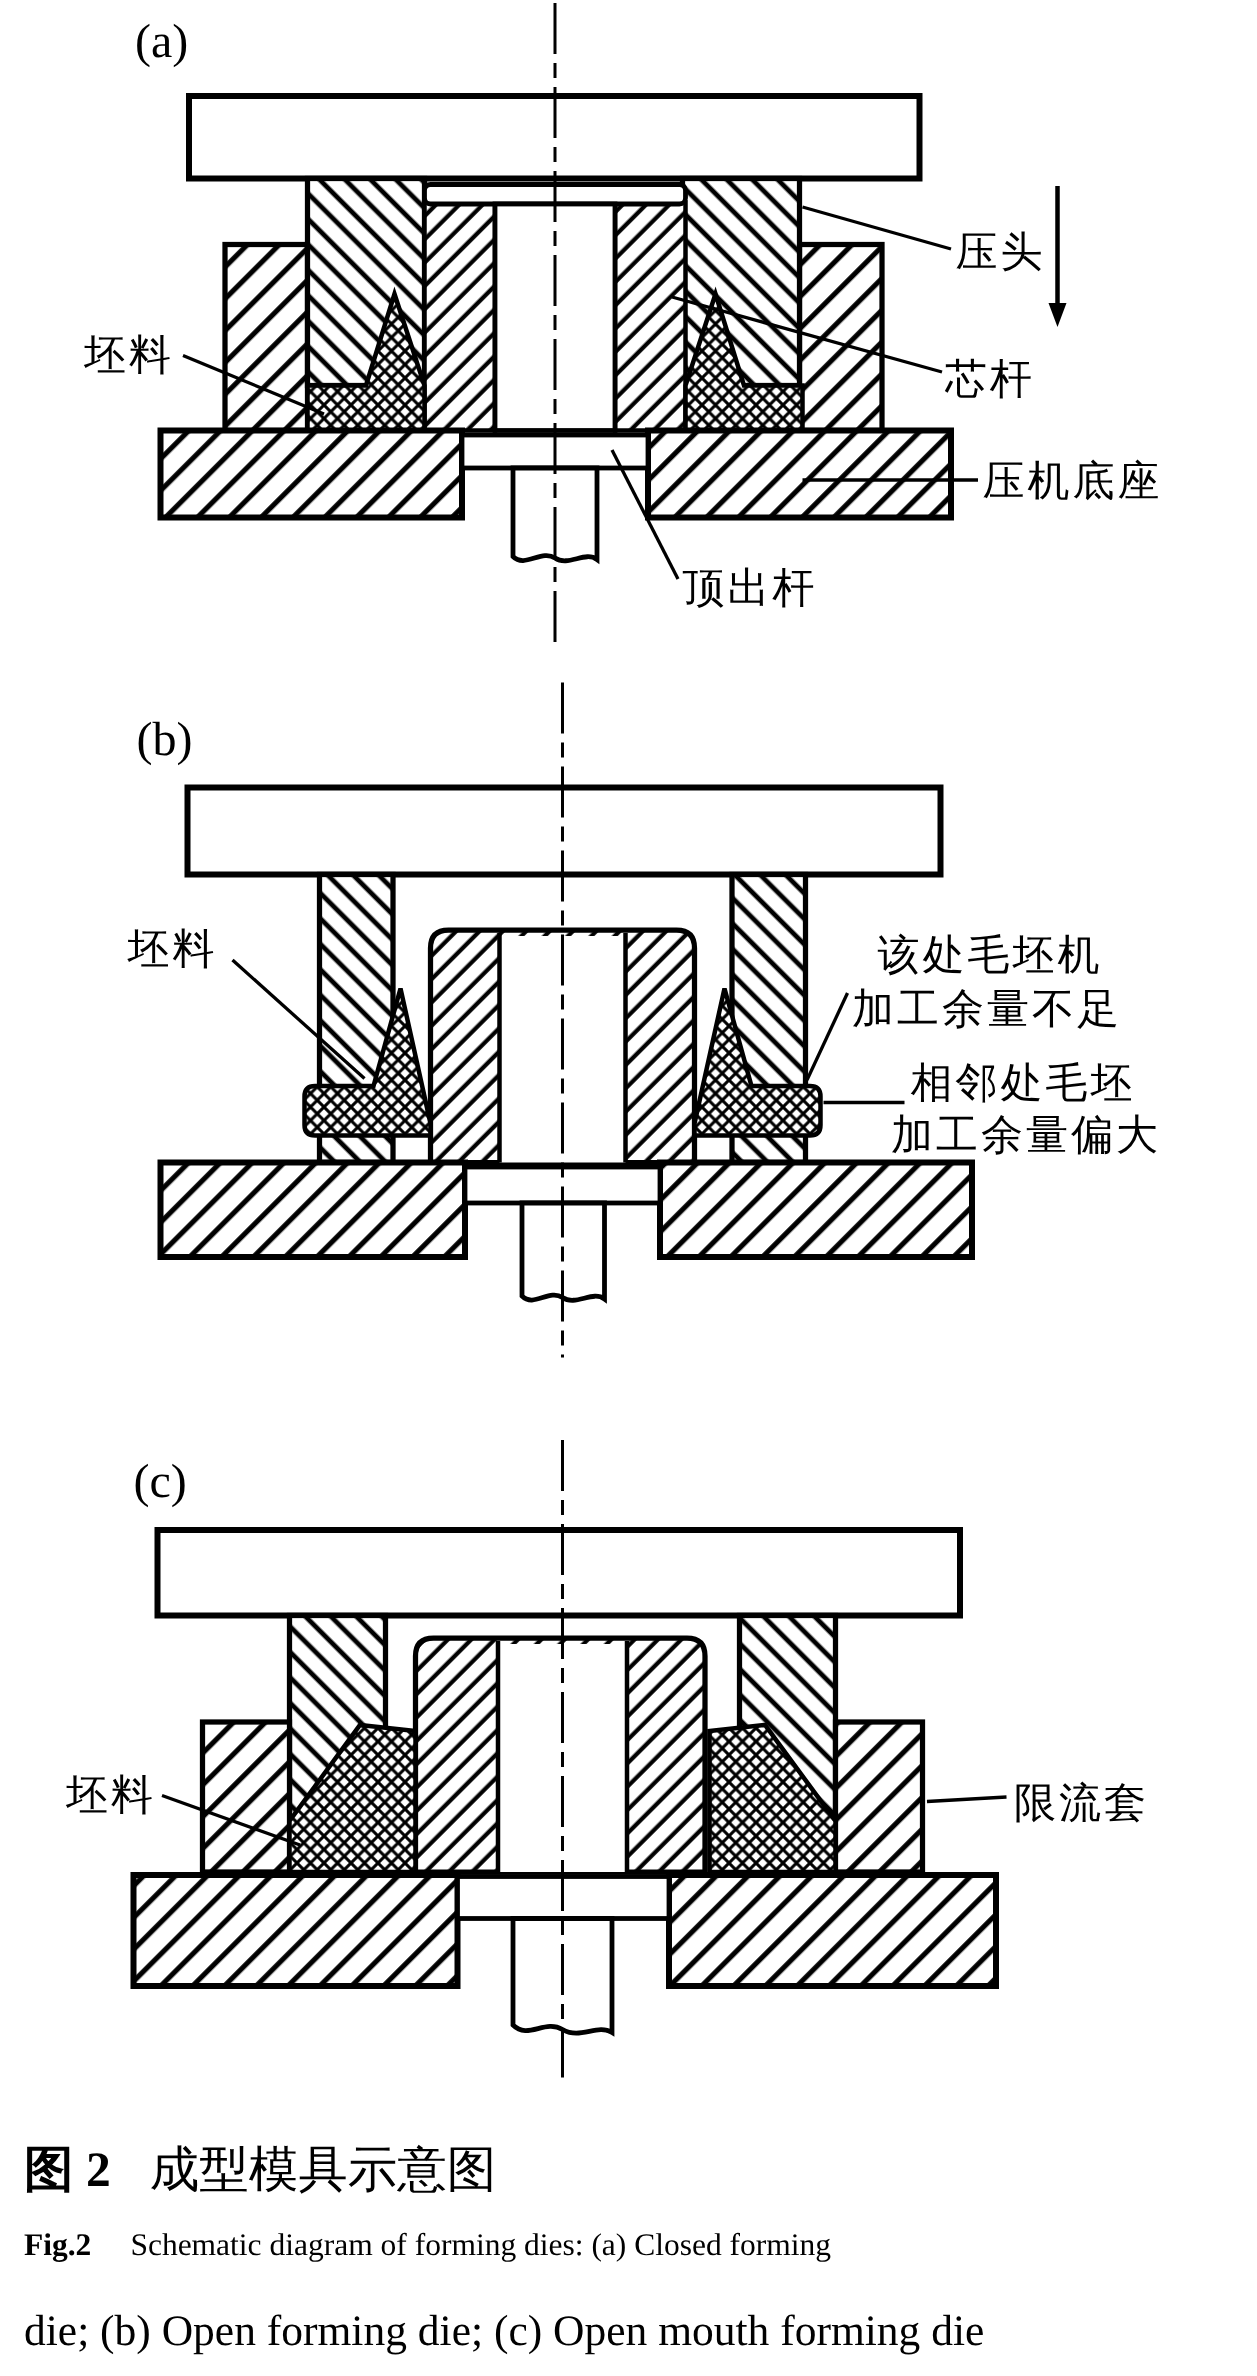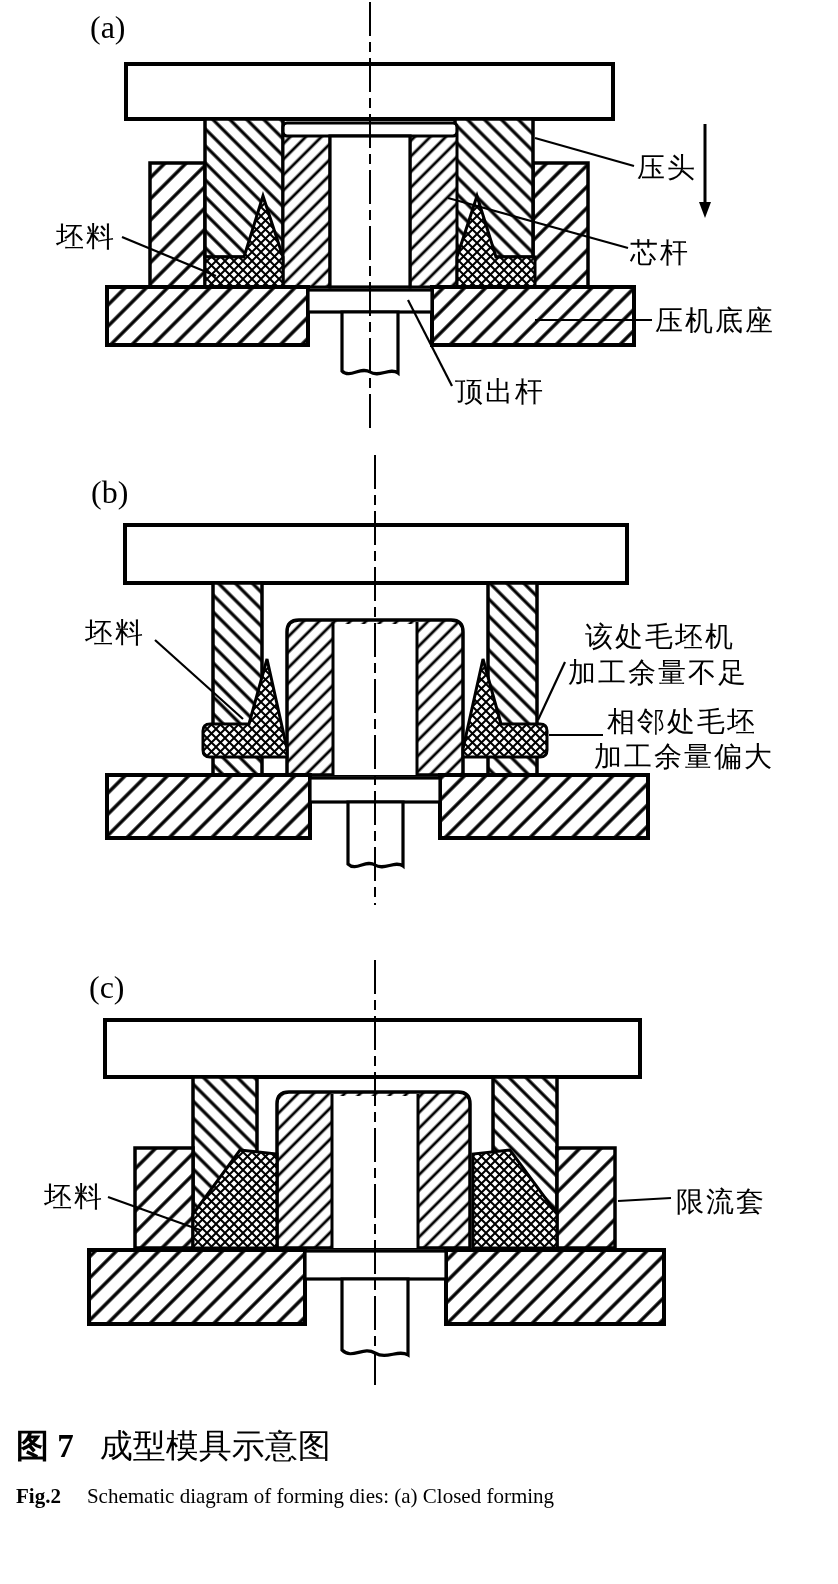--- a/index.html
+++ b/index.html
@@ -123,19 +123,20 @@
     <line x1="108" y1="1197" x2="200" y2="1230" stroke="#000" stroke-width="2.2"></line>
     <line x1="618" y1="1201" x2="671" y2="1198" stroke="#000" stroke-width="2.2"></line>
 
     <text class="tag" x="89" y="998">(c)</text>
     <text class="cjk" x="44" y="1206">坯料</text>
     <text class="cjk" x="676" y="1211">限流套</text>
   </g>
 </svg>
 
   <div class="caption-line cap-cn">
-    <span class="cap-bold">图 7</span><span class="cap-gap">成型模具示意图</span>
+    <span class="cap-bold">图 2</span><span class="cap-gap">成型模具示意图</span>
   </div>
   <div class="caption-line cap-en1">
     <span class="cap-bold">Fig.2</span><span class="cap-gap">Schematic diagram of forming dies: (a) Closed forming</span>
   </div>
+  <div class="caption-line cap-en2">die; (b) Open forming die; (c) Open mouth forming die</div>
 
 </div>
 
 </body></html>

